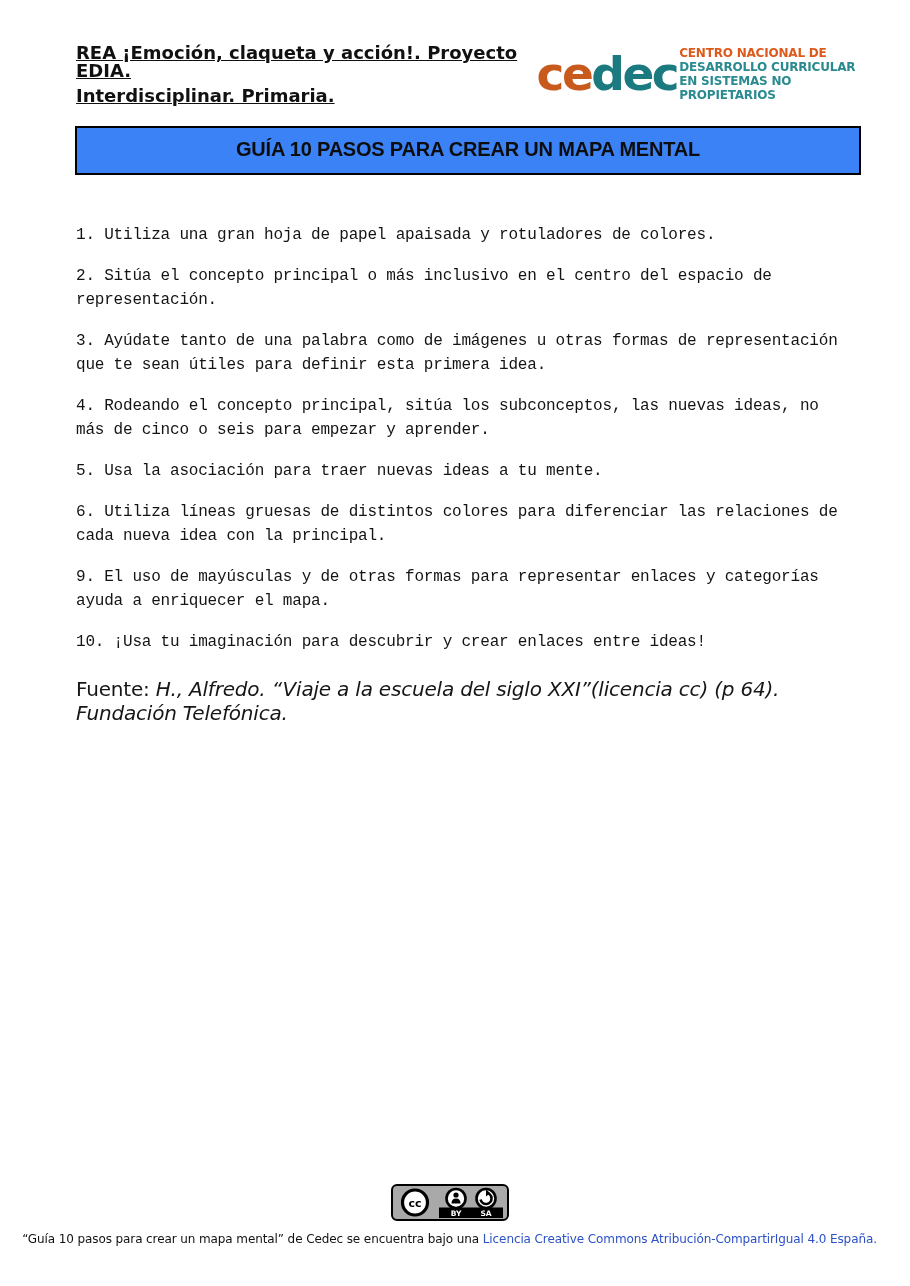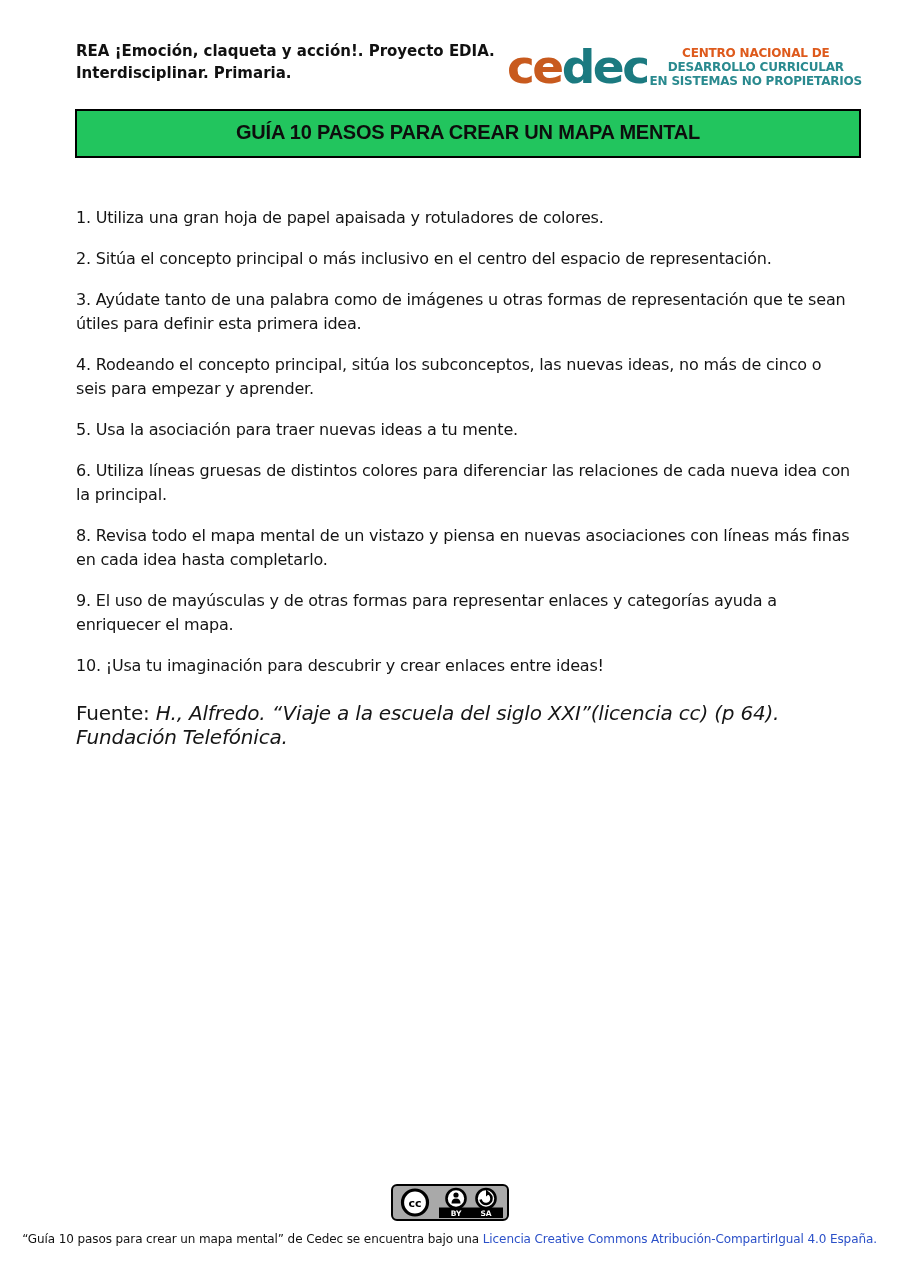--- a/index.html
+++ b/index.html
@@ -4,42 +4,42 @@
 <style>
   * { margin:0; padding:0; box-sizing:border-box; }
   body { background:#e5e5e5; font-family:"DejaVu Sans", sans-serif; }
   .page {
     width:910px; height:1286px; background:#ffffff; position:relative;
     margin:0 auto; overflow:hidden; color:#161616;
   }
   
   .header { display:flex; justify-content:space-between; align-items:flex-start;
             padding:44px 48px 0 76px; }
-  .header-left { font-weight:bold; font-size:15px; color:#111; }
+  .header-left { font-weight:bold; font-size:18px; color:#111;text-decoration:underline; }
   .header-left .line { line-height:1.0; }
   .header-left .line + .line { margin-top:7px; }
-  .logo { display:flex; align-items:center; gap:2px; margin-top:2px;text-align:center; }
+  .logo { display:flex; align-items:center; gap:2px; margin-top:2px; }
   .logo-word { font-size:47px; font-weight:bold; letter-spacing:-2.5px; line-height:0.85;
                font-family:"DejaVu Sans", sans-serif; }
   .logo-ce { color:#C85A1E; }
   .logo-dec { color:#1B7A80; }
   .logo-tagline { font-size:12px; font-weight:bold; line-height:1.18; letter-spacing:-0.2px;
                   text-transform:uppercase; }
   .tag-orange { color:#DE5A1C; }
   .tag-teal { color:#2A8A8F; }
   
   .banner {
-    margin:21px 49px 4px 75px; background:#22c55e; border:2px solid #000;
+    margin:21px 49px 4px 75px; background:#3b82f6; border:2px solid #000;
     text-align:center; padding:10px 0 12px;
     font-family:"Liberation Sans", sans-serif; font-weight:bold; font-size:20px; color:#0d0d0d;
     letter-spacing:-0.2px;
   }
   
   .steps { margin:48px 58px 0 76px; font-size:16px; color:#141414; }
-  .steps p { line-height:1.5; margin-bottom:17px; letter-spacing:-0.2px; }
+  .steps p { line-height:1.5; margin-bottom:17px; letter-spacing:-0.2px;font-family:Liberation Mono, monospace; }
   
   .source { margin:23px 58px 0 76px; font-size:20px; letter-spacing:-0.2px; }
   .source .citation { font-style:italic; }
   
   .footer { position:absolute; left:0; right:11px; bottom:40px; text-align:center; }
   .cc-badge { display:inline-block; margin-bottom:7px; }
   .footer-line { font-size:12px; color:#111; letter-spacing:-0.1px; }
   .footer-link { color:#2B50C8; cursor:pointer; }
 </style>
 </head>
@@ -66,21 +66,20 @@
     <span>GUÍA 10 PASOS PARA CREAR UN MAPA MENTAL</span>
   </div>
 
   <div class="steps">
     <p>1. Utiliza una gran hoja de papel apaisada y rotuladores de colores.</p>
     <p>2. Sitúa el concepto principal o más inclusivo en el centro del espacio de representación.</p>
     <p>3. Ayúdate tanto de una palabra como de imágenes u otras formas de representación que te sean útiles para definir esta primera idea.</p>
     <p>4. Rodeando el concepto principal, sitúa los subconceptos, las nuevas ideas, no más de cinco o seis para empezar y aprender.</p>
     <p>5. Usa la asociación para traer nuevas ideas a tu mente.</p>
     <p>6. Utiliza líneas gruesas de distintos colores para diferenciar las relaciones de cada nueva idea con la principal.</p>
-    <p>8. Revisa todo el mapa mental de un vistazo y piensa en nuevas asociaciones con líneas más finas en cada idea hasta completarlo.</p>
     <p>9. El uso de mayúsculas y de otras formas para representar enlaces y categorías ayuda a enriquecer el mapa.</p>
     <p>10. ¡Usa tu imaginación para descubrir y crear enlaces entre ideas!</p>
   </div>
 
   <div class="source">
     <span>Fuente: </span><span class="citation">H., Alfredo. “Viaje a la escuela del siglo XXI”(licencia cc) (p 64). Fundación Telefónica.</span>
   </div>
 
   <div class="footer">
     <div class="cc-badge">

